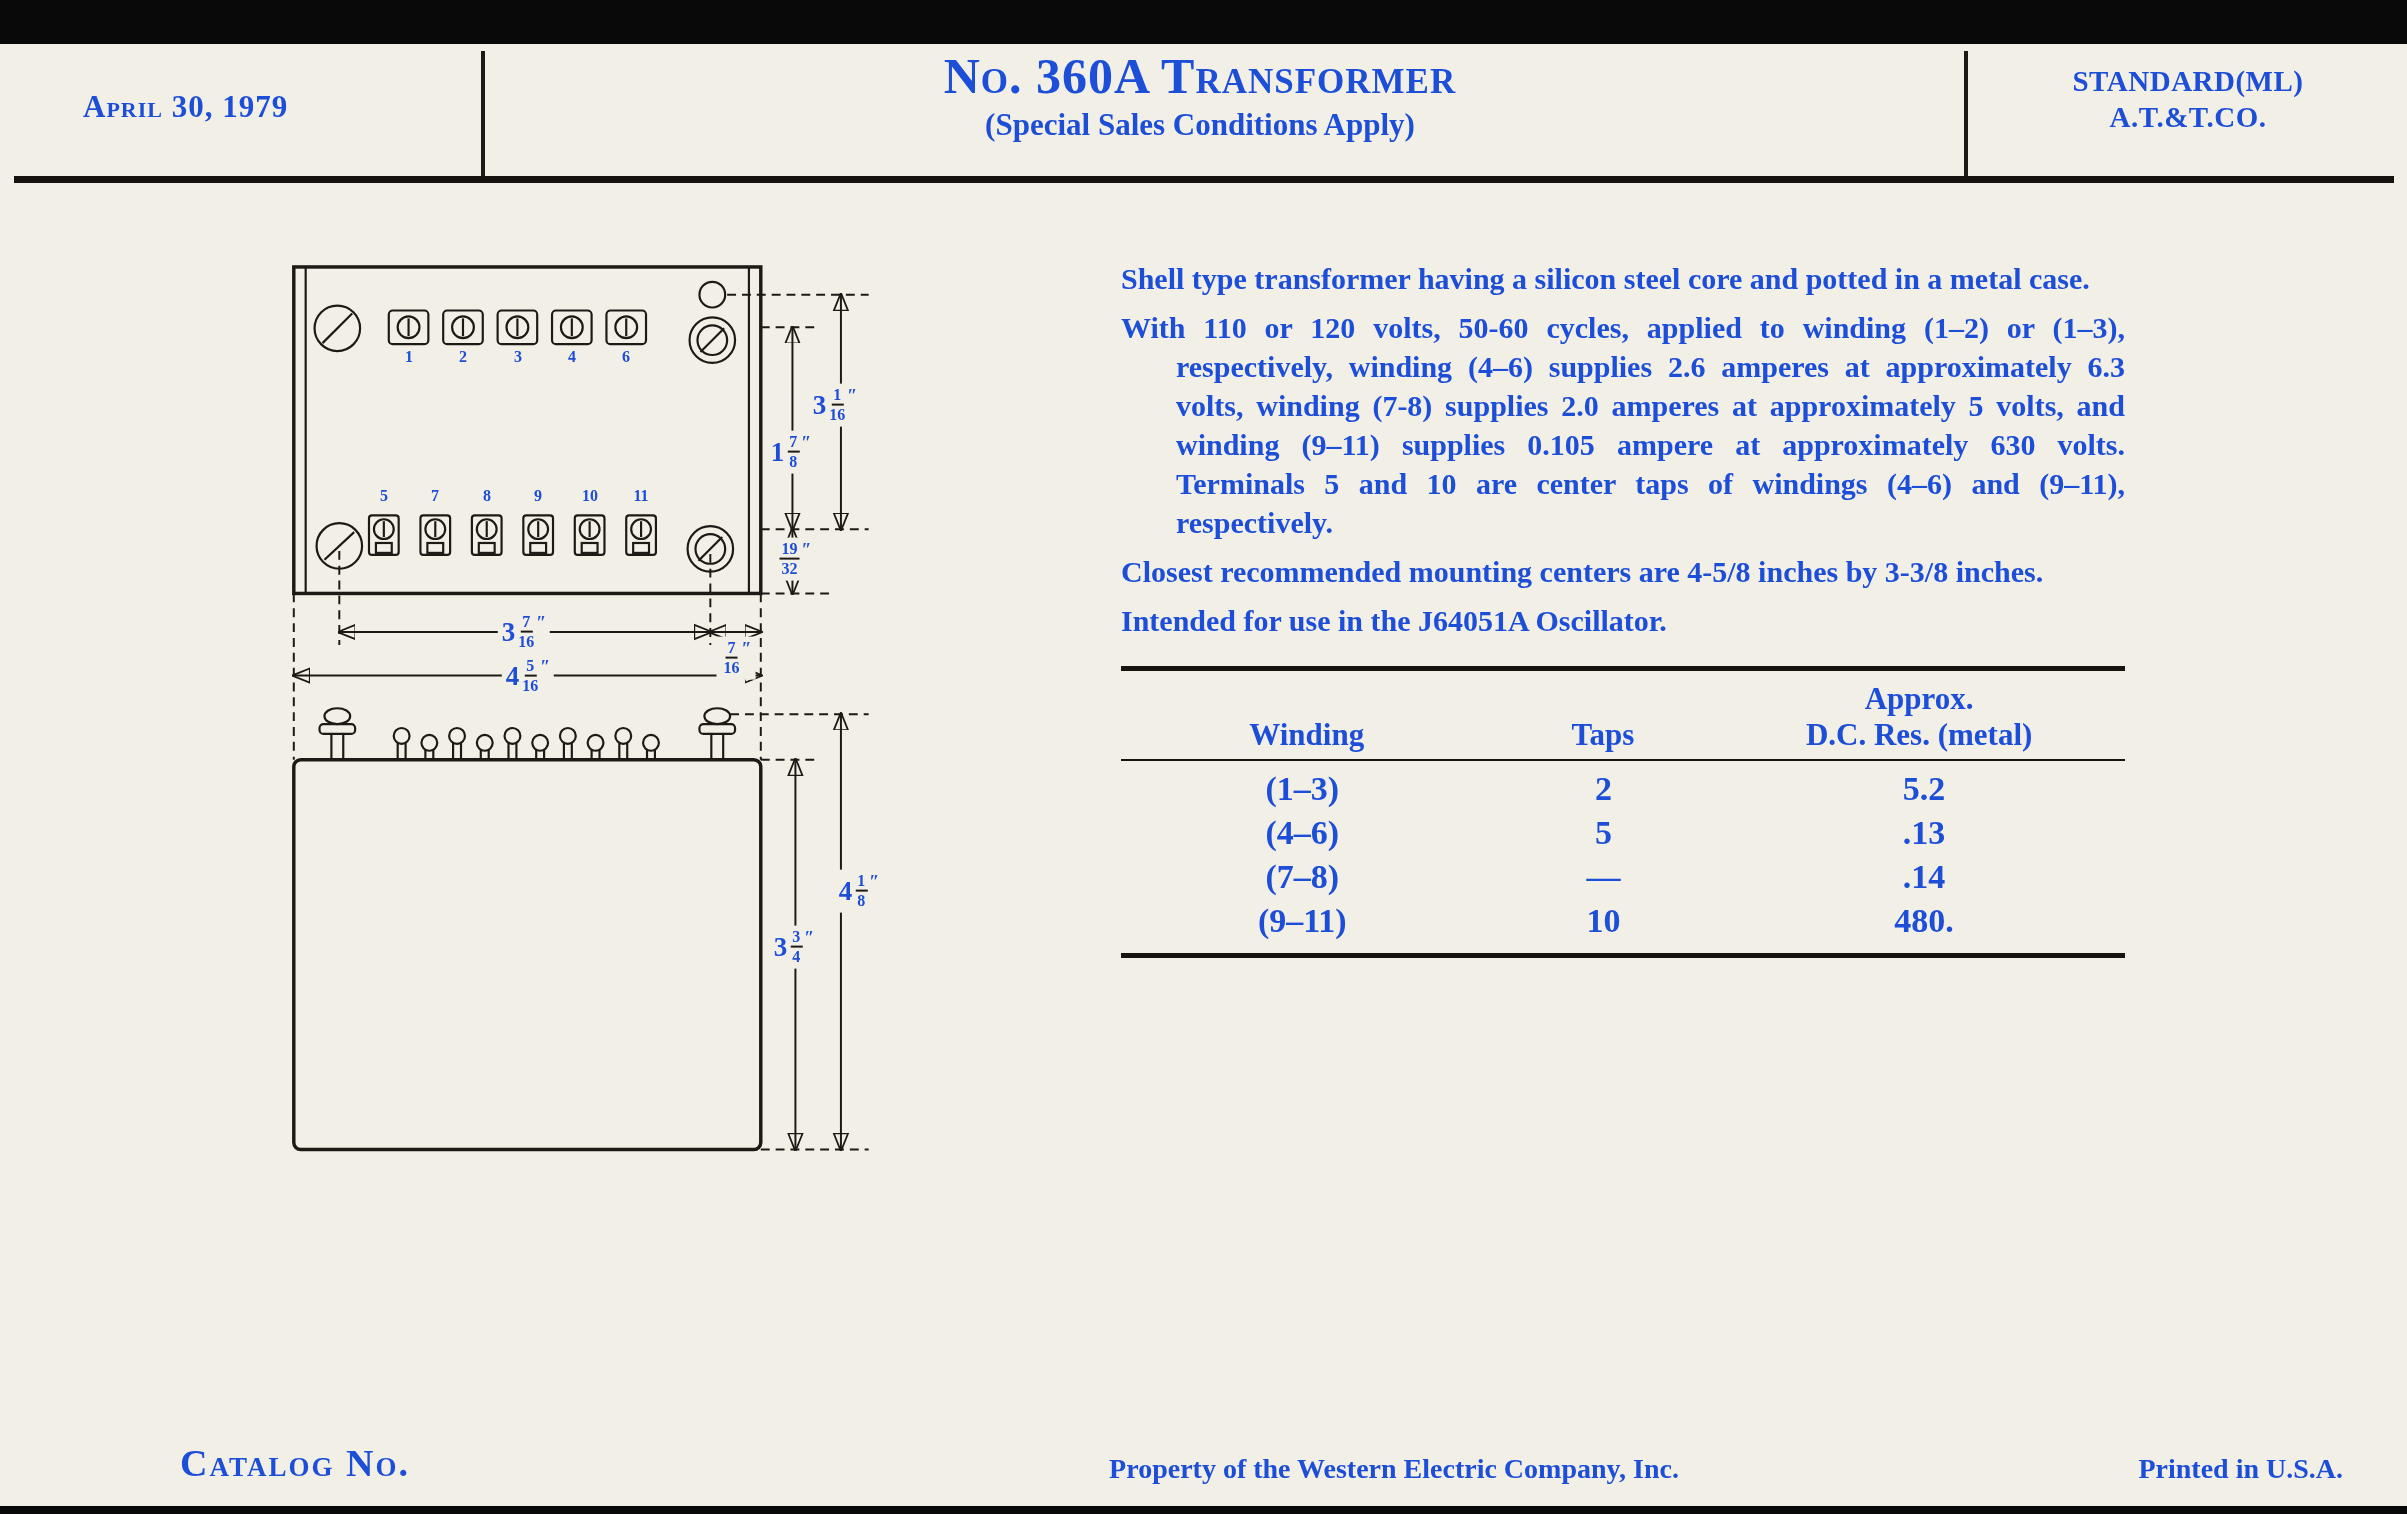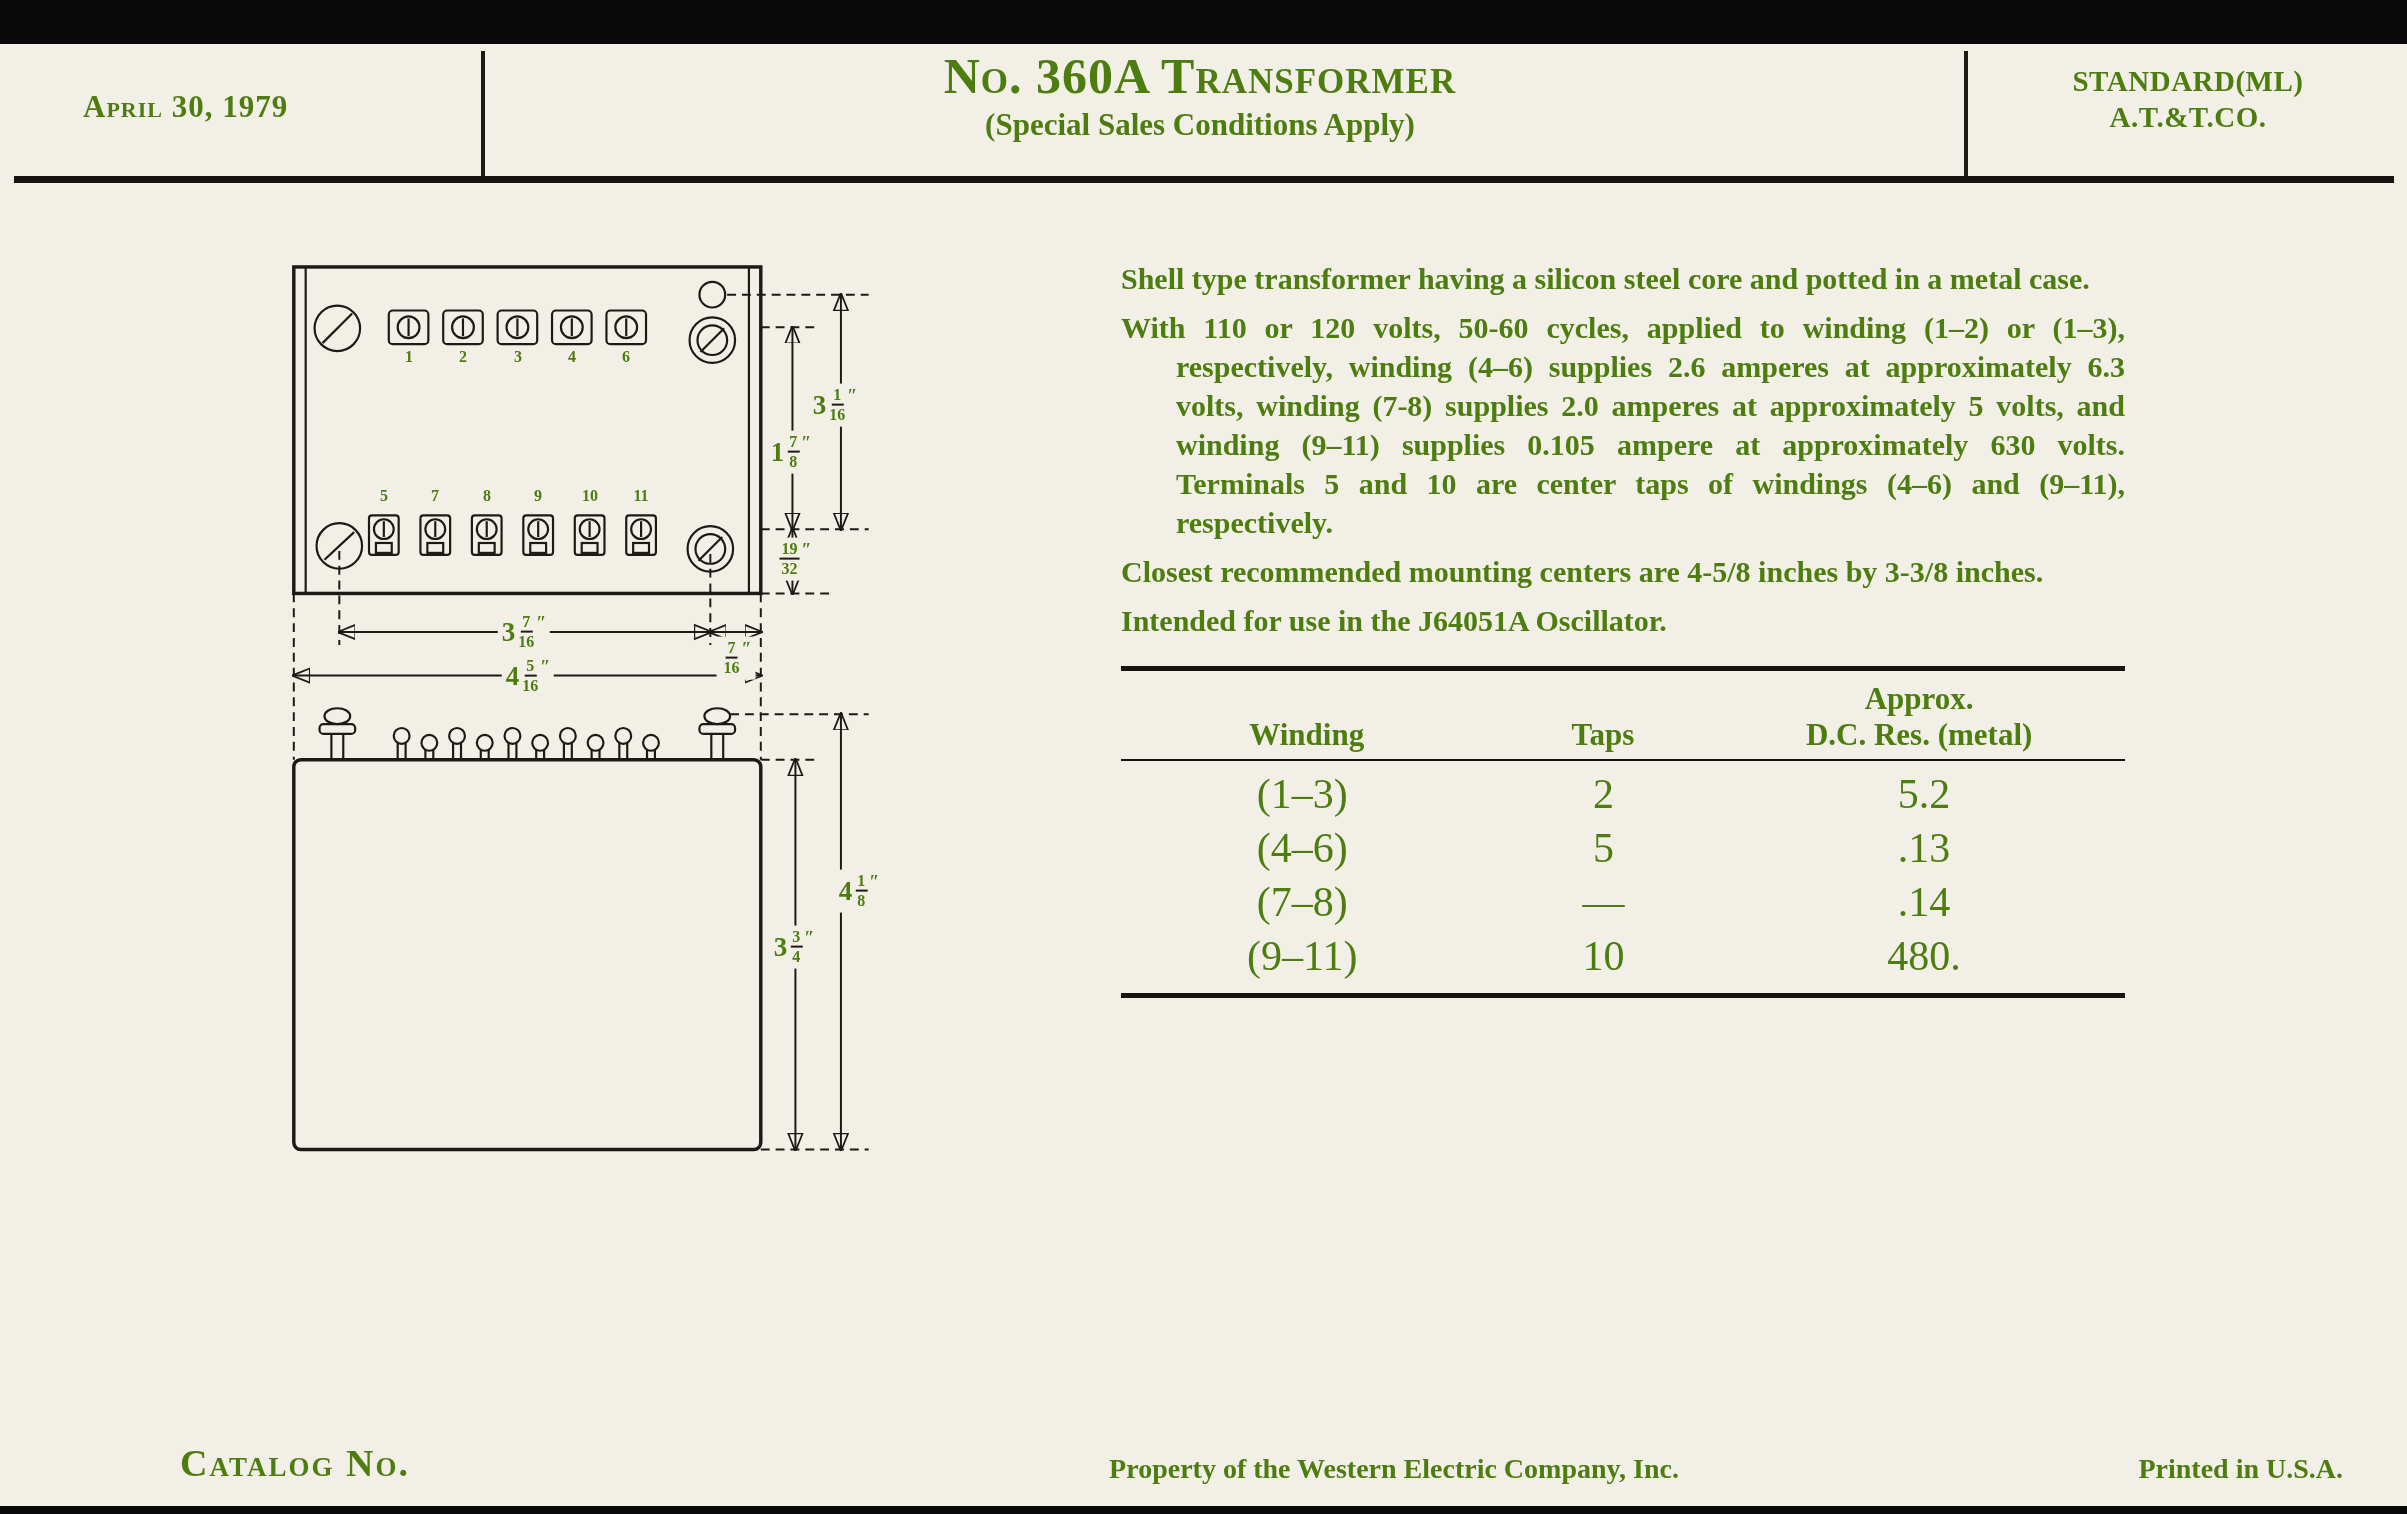--- a/index.html
+++ b/index.html
@@ -1,18 +1,18 @@
 <!DOCTYPE html>
 <html><head>
 <meta charset="utf-8">
 <style>
   * { margin:0; padding:0; box-sizing:border-box; }
   html,body { width:2408px; height:1515px; }
   body { font-family:"Liberation Serif","DejaVu Serif",serif; background:#dddad2; }
-  .page { position:relative; width:2408px; height:1515px; background:#f2efe7; color:#4d7c0f; overflow:hidden; }
+  .page { position:relative; width:2408px; height:1515px; background:#f2efe7; color:#1d4ed8; overflow:hidden; }
 
   .top-bar { position:absolute; top:0; left:0; width:2408px; height:44px; background:#090909; }
   .bottom-bar { position:absolute; bottom:0; left:0; width:2408px; height:9px; background:#090909; }
 
   
   .date { position:absolute; left:83px; top:89px; font-size:31px; font-weight:700; font-variant:small-caps; letter-spacing:1px; }
   .v-div { position:absolute; width:4px; background:#1d1a16; top:51px; height:125px; }
   .v-div.left { left:481px; }
   .v-div.right { left:1964px; }
   .title-block { position:absolute; left:685px; top:50px; width:1030px; text-align:center; }
@@ -41,21 +41,21 @@
   .text-col { position:absolute; left:1121px; top:259px; width:1004px; }
   .para { font-size:30px; line-height:1.3; font-weight:700; text-align:justify;
           padding-left:55px; text-indent:-55px; margin-bottom:10px; }
 
   
   .spec-table { margin-top:26px; width:100%; }
   .t-rule { width:100%; background:#161310; }
   .t-rule.thick { height:5px; }
   .t-rule.thin { height:2px; }
   .t-header { display:flex; align-items:flex-end; padding:10px 0 6px 0; font-size:31px; font-weight:700; }
-  .t-row { display:flex; padding:3px 0; font-size:42px; font-weight:400;gap:12px; }
+  .t-row { display:flex; padding:3px 0; font-size:34px; font-weight:700;gap:12px; }
   .tc1 { width:37%; text-align:center; }
   .tc2 { width:22%; text-align:center; }
   .tc3 { width:41%; text-align:center; }
   .stacked span { display:block; }
   .t-body { padding:6px 0 10px 0; }
 
   
   .catalog { position:absolute; left:180px; top:1441px; font-size:38px; font-weight:700; font-variant:small-caps; letter-spacing:2px; }
   .property { position:absolute; left:1394px; top:1453px; transform:translateX(-50%); font-size:28px; font-weight:700; }
   .printed { position:absolute; right:65px; top:1453px; font-size:28px; font-weight:700; }

